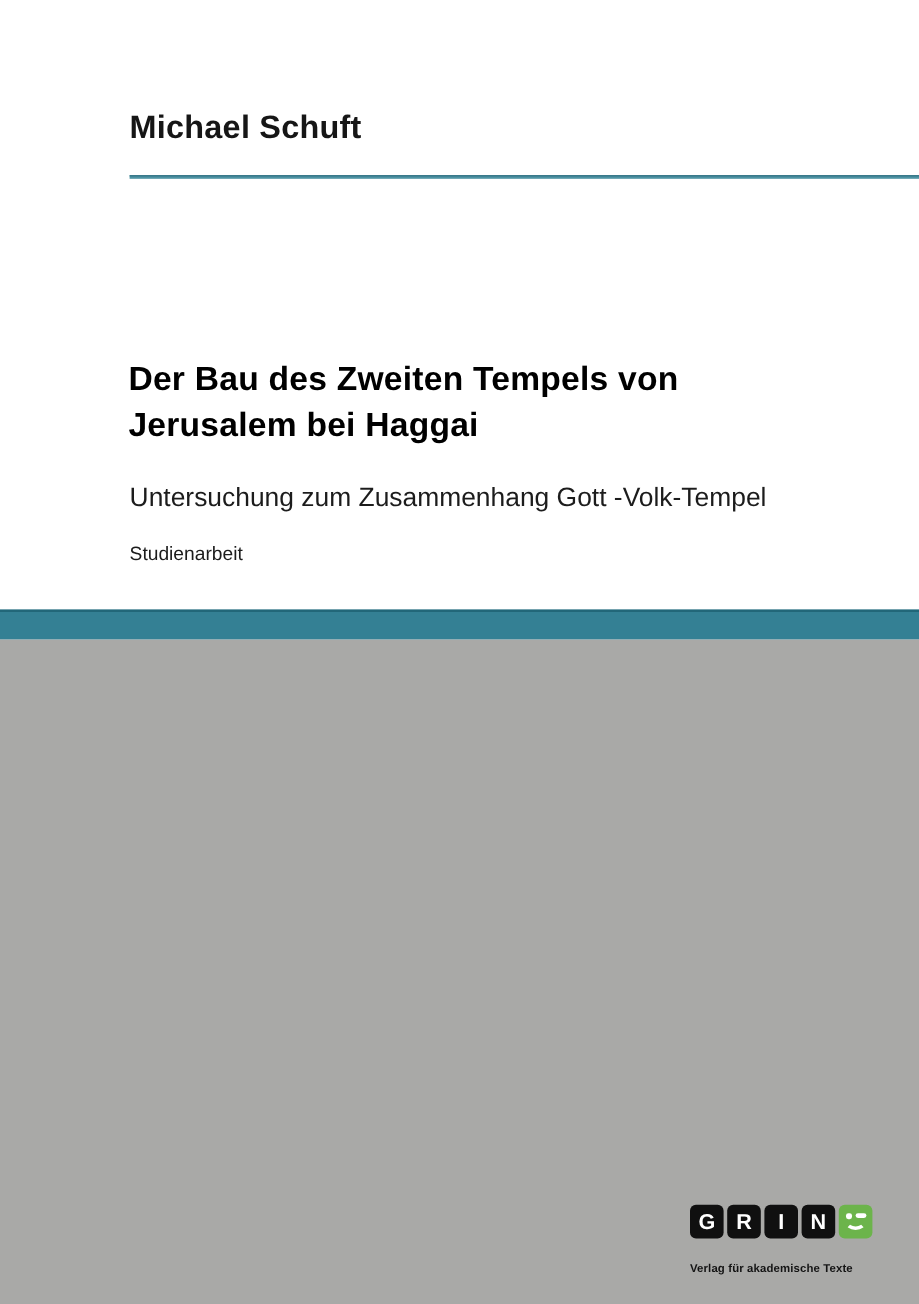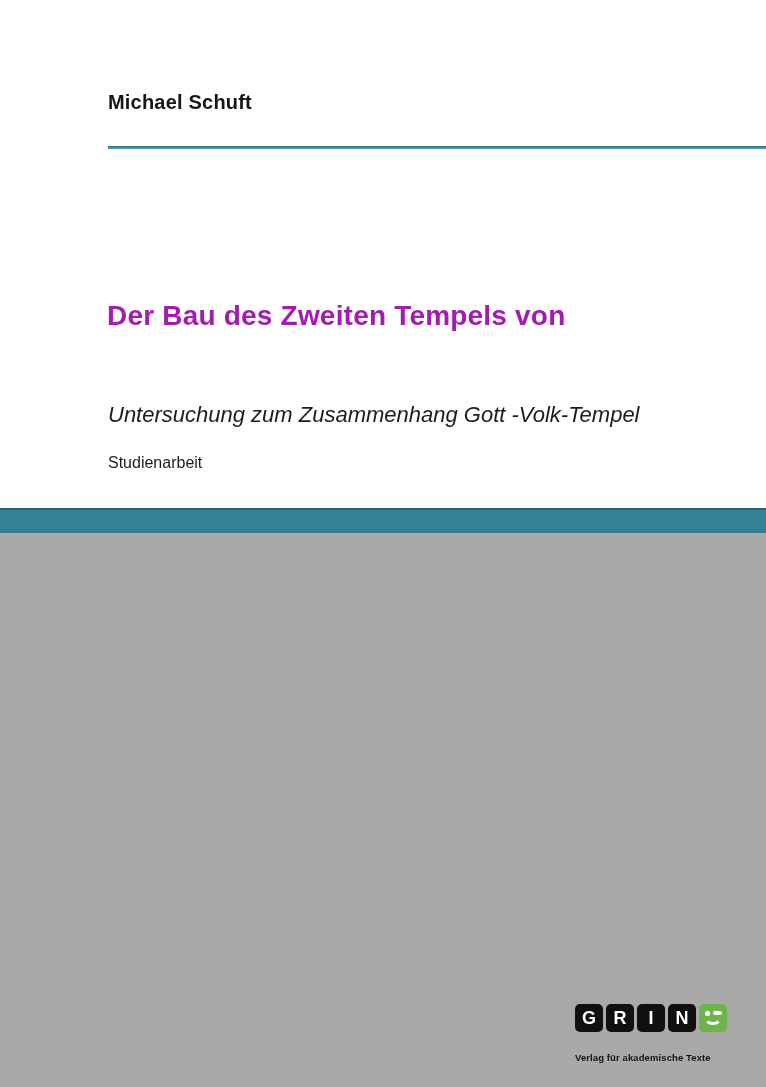--- a/index.html
+++ b/index.html
@@ -11,21 +11,21 @@
     width: 766px;
     height: 1087px;
     background: #ffffff;
     overflow: hidden;
   }
 
   .author {
     position: absolute;
     left: 108px;
     top: 91px;
-    font-size: 20px;
+    font-size: 27px;
     font-weight: bold;
     color: #161616;
     letter-spacing: 0.2px;
   }
 
   .author-rule {
     position: absolute;
     left: 108px;
     right: 0;
     top: 146px;
@@ -35,31 +35,30 @@
   }
 
   .title {
     position: absolute;
     left: 107px;
     top: 297px;
     width: 560px;
     font-size: 28px;
     line-height: 38px;
     font-weight: bold;
-    color: #a21caf;
+    color: #000000;
     letter-spacing: 0.2px;
   }
 
   .subtitle {
     position: absolute;
     left: 108px;
     top: 402px;
     font-size: 22px;
     color: #1c1c1c;
-    font-style: italic;
   }
 
   .doc-type {
     position: absolute;
     left: 108px;
     top: 454px;
     font-size: 16px;
     color: #1c1c1c;
   }
 
@@ -156,20 +155,21 @@
 <body>
 
 <div class="page">
 
   <div class="author">Michael Schuft</div>
 
   <div class="author-rule"></div>
 
   <div class="title">
     <div>Der Bau des Zweiten Tempels von</div>
+    <div>Jerusalem bei Haggai</div>
   </div>
 
   <div class="subtitle">Untersuchung zum Zusammenhang Gott -Volk-Tempel</div>
 
   <div class="doc-type">Studienarbeit</div>
 
   <div class="teal-bar"></div>
 
   <div class="gray-area"></div>
 

